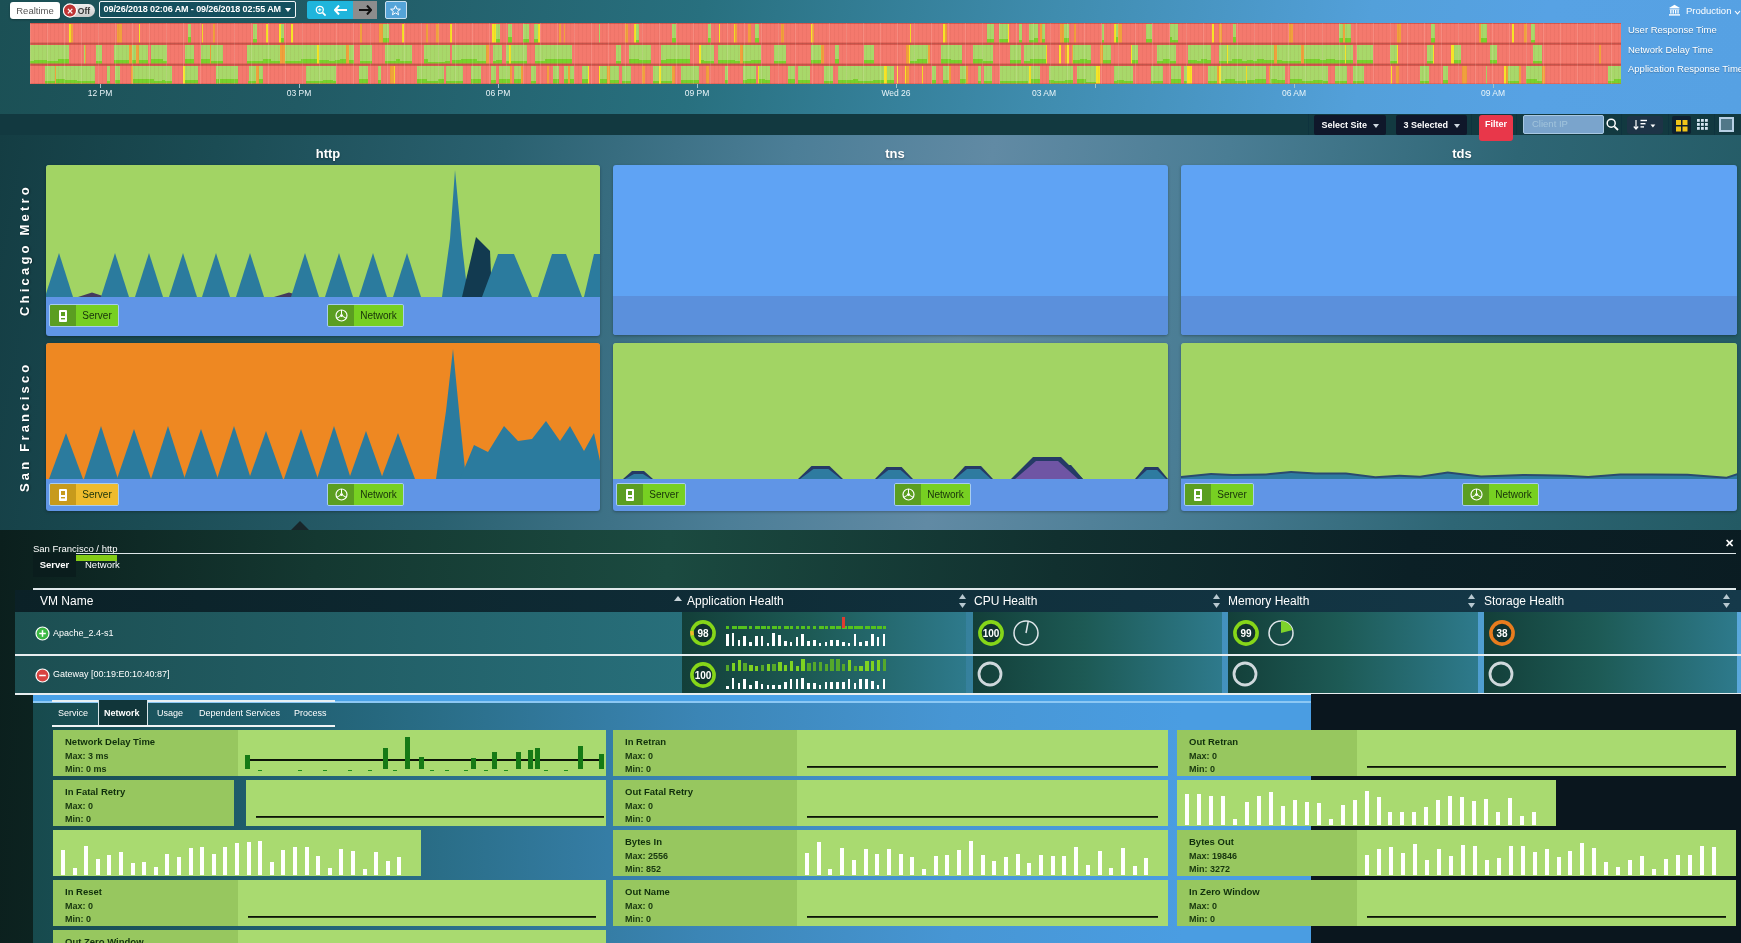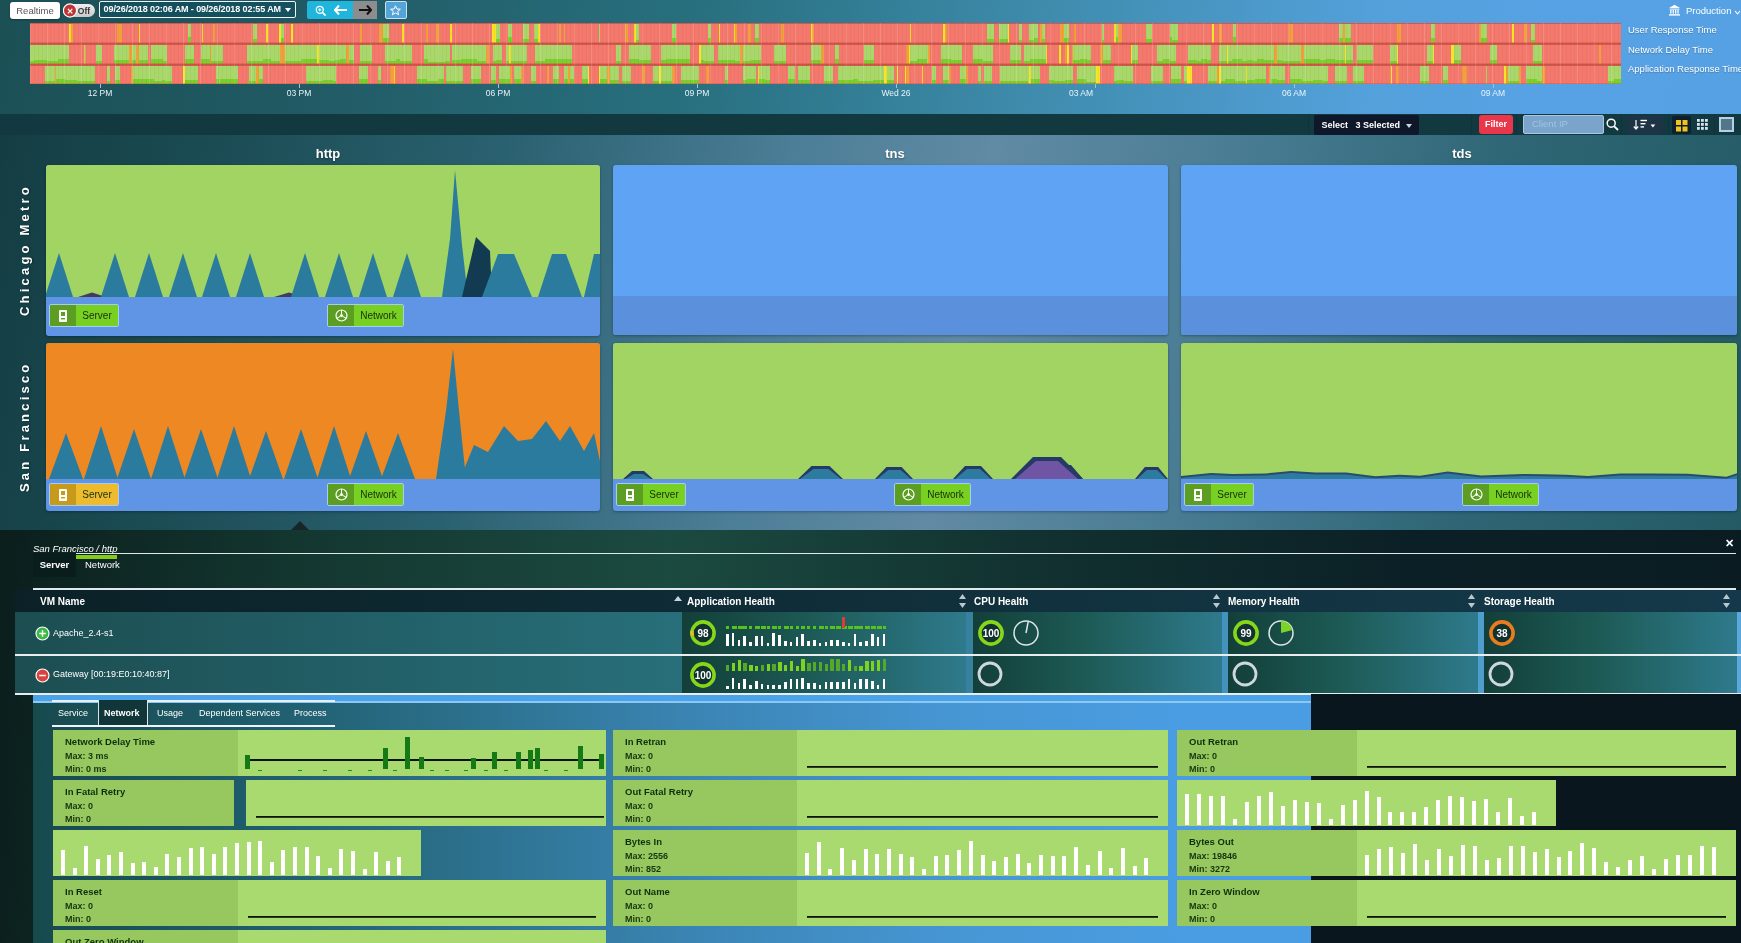--- a/index.html
+++ b/index.html
@@ -8,21 +8,21 @@
 #gridsec{left:0;top:135px;width:1741px;height:395px;background:linear-gradient(100deg,#143d43 0%,#1b4c54 12%,#2a6170 28%,#4c7e97 44%,#618aa4 55%,#4a7d94 68%,#2e6675 84%,#235a64 100%);}
 #uxbar{left:0;top:114px;width:1741px;height:21px;background:linear-gradient(90deg,#0d3034 0%,#174a52 15%,#236175 35%,#30718f 50%,#3c80ac 65%,#4687c0 80%,#4c8cc6 100%);border-top:1px solid #2a5a74;}
 #detail{left:0;top:530px;width:1741px;height:413px;background:linear-gradient(93deg,#0b1f1d 0%,#143831 18%,#1b4a40 38%,#11302f 60%,#0b2026 80%,#0a1c22 100%);}
 .coltitle{position:absolute;top:146px;width:200px;text-align:center;color:#fff;font-weight:bold;font-size:13px;text-shadow:0 1px 2px rgba(0,0,0,.35);}
 .rowlab{position:absolute;left:17px;width:20px;color:#fff;font-weight:bold;font-size:13px;letter-spacing:3.2px;writing-mode:vertical-rl;transform:rotate(180deg);text-align:center;text-shadow:0 1px 2px rgba(0,0,0,.4);}
 .cell{position:absolute;border-radius:3px;overflow:hidden;box-shadow:0 1px 3px rgba(0,0,0,.3);}
 .cellbtn{position:absolute;height:23px;display:flex;border-radius:2px;overflow:hidden;border:1px solid #a8cdf0;}
 .cbi{width:26px;display:flex;align-items:center;justify-content:center;}
 .cbl{font-size:10px;line-height:21px;color:#17320a;text-align:center;}
 .hbtn{position:absolute;height:20px;border-radius:2px;background:#0f172a;color:#fff;font-size:9px;font-weight:bold;line-height:20px;text-align:center;}
-.thc{position:absolute;height:22px;line-height:23px;color:#fff;font-weight:bold;font-size:10px;}
+.thc{position:absolute;height:22px;line-height:23px;color:#fff;font-weight:normal;font-size:12px;}
 .hcell{position:absolute;background:linear-gradient(90deg,#133f39 0%,#1d5a55 45%,#2e7a8c 100%);}
 .mpanel{position:absolute;display:flex;overflow:hidden;}
 .mlab{background:#97c75f;padding:6px 0 0 12px;}
 .mlab .t{font-size:9.5px;font-weight:bold;color:#10300c;margin-bottom:3px;}
 .mlab .mm{font-size:9px;font-weight:bold;color:#16350e;line-height:13px;}
 .mchart{background:#a9da70;position:relative;}
 .mchart svg{position:absolute;left:0;bottom:0;}
 </style></head><body>
 <div id="page">
 <div class="abs" id="hdr"></div>
@@ -859,35 +859,35 @@
 <div class="abs" style="left:70px;top:88px;width:60px;text-align:center;color:#e8f4f8;font-size:8.5px;">12 PM</div>
 <div class="abs" style="left:100px;top:84px;width:1px;height:4px;background:#9fc3cd;"></div>
 <div class="abs" style="left:269px;top:88px;width:60px;text-align:center;color:#e8f4f8;font-size:8.5px;">03 PM</div>
 <div class="abs" style="left:299px;top:84px;width:1px;height:4px;background:#9fc3cd;"></div>
 <div class="abs" style="left:468px;top:88px;width:60px;text-align:center;color:#e8f4f8;font-size:8.5px;">06 PM</div>
 <div class="abs" style="left:498px;top:84px;width:1px;height:4px;background:#9fc3cd;"></div>
 <div class="abs" style="left:667px;top:88px;width:60px;text-align:center;color:#e8f4f8;font-size:8.5px;">09 PM</div>
 <div class="abs" style="left:697px;top:84px;width:1px;height:4px;background:#9fc3cd;"></div>
 <div class="abs" style="left:866px;top:88px;width:60px;text-align:center;color:#e8f4f8;font-size:8.5px;">Wed 26</div>
 <div class="abs" style="left:896px;top:84px;width:1px;height:4px;background:#9fc3cd;"></div>
-<div class="abs" style="left:1051px;top:88px;width:60px;text-align:center;color:#e8f4f8;font-size:8.5px;">03 AM</div>
+<div class="abs" style="left:1014px;top:88px;width:60px;text-align:center;color:#e8f4f8;font-size:8.5px;">03 AM</div>
 <div class="abs" style="left:1095px;top:84px;width:1px;height:4px;background:#9fc3cd;"></div>
 <div class="abs" style="left:1264px;top:88px;width:60px;text-align:center;color:#e8f4f8;font-size:8.5px;">06 AM</div>
 <div class="abs" style="left:1294px;top:84px;width:1px;height:4px;background:#9fc3cd;"></div>
 <div class="abs" style="left:1463px;top:88px;width:60px;text-align:center;color:#e8f4f8;font-size:8.5px;">09 AM</div>
 <div class="abs" style="left:1493px;top:84px;width:1px;height:4px;background:#9fc3cd;"></div>
 <div class="abs" style="left:1308px;top:114px;width:1px;height:21px;background:rgba(10,40,60,.35);"></div>
 <div class="abs" style="left:1471px;top:114px;width:1px;height:21px;background:rgba(10,40,60,.35);"></div>
 <div class="abs" style="left:1516px;top:114px;width:1px;height:21px;background:rgba(10,40,60,.35);"></div>
 <div class="abs" style="left:1621px;top:114px;width:1px;height:21px;background:rgba(10,40,60,.35);"></div>
 <div class="abs" style="left:1668px;top:114px;width:1px;height:21px;background:rgba(10,40,60,.35);"></div>
 <div class="abs" style="left:1714px;top:114px;width:1px;height:21px;background:rgba(10,40,60,.35);"></div>
 <div class="hbtn" style="left:1314px;top:115px;width:72px;">Select Site <span style="display:inline-block;margin-left:3px;width:0;height:0;border-left:3.5px solid transparent;border-right:3.5px solid transparent;border-top:4px solid #cfd8e0;vertical-align:middle;"></span></div>
-<div class="hbtn" style="left:1348px;top:115px;width:71px;text-align:center;">3 Selected <span style="display:inline-block;margin-left:3px;width:0;height:0;border-left:3.5px solid transparent;border-right:3.5px solid transparent;border-top:4px solid #cfd8e0;vertical-align:middle;"></span></div>
-<div class="abs" style="left:1479px;top:115px;width:34px;height:19px;background:#e8374a;border-radius:3px;color:#fff;font-size:9px;font-weight:bold;text-align:center;line-height:19px;">Filter</div>
+<div class="hbtn" style="left:1396px;top:115px;width:71px;text-align:center;">3 Selected <span style="display:inline-block;margin-left:3px;width:0;height:0;border-left:3.5px solid transparent;border-right:3.5px solid transparent;border-top:4px solid #cfd8e0;vertical-align:middle;"></span></div>
+<div class="abs" style="left:1479px;top:115px;width:34px;height:26px;background:#e8374a;border-radius:3px;color:#fff;font-size:9px;font-weight:bold;text-align:center;line-height:19px;">Filter</div>
 <div class="abs" style="left:1523px;top:115px;width:81px;height:19px;background:#7aa4cc;border:1.5px solid #a8c8e2;border-radius:2px;color:#a2c4dc;font-size:9.5px;line-height:16px;padding-left:8px;">Client IP</div>
 <svg class="abs" style="left:1606px;top:118px;" width="13" height="13">
       <circle cx="5.2" cy="5.2" r="4" fill="none" stroke="#fff" stroke-width="1.5"></circle>
       <line x1="8.3" y1="8.3" x2="12" y2="12" stroke="#fff" stroke-width="1.8"></line>
     </svg>
 <div class="abs" style="left:1627px;top:116px;width:36px;height:18px;background:#1d3346;border-radius:3px;"></div>
 <svg class="abs" style="left:1633px;top:119px;" width="24" height="12">
       <path d="M3 1 v8.5 M0.8 7.5 l2.2 2.6 L5.2 7.5" stroke="#fff" stroke-width="1.2" fill="none"></path>
       <rect x="7.5" y="0.8" width="6.5" height="1.4" fill="#fff"></rect>
       <rect x="7.5" y="4" width="5" height="1.4" fill="#fff"></rect>
@@ -1067,21 +1067,21 @@
             <line x1="6.5" y1="1" x2="6.5" y2="5" stroke="#fff" stroke-width="1"></line>
             <line x1="1.7" y1="9.3" x2="5.2" y2="7.4" stroke="#fff" stroke-width="1"></line>
             <line x1="11.3" y1="9.3" x2="7.8" y2="7.4" stroke="#fff" stroke-width="1"></line>
           </svg>
         </span>
         <span class="cbl" style="background:#77d022;width:49px;">Network</span>
       </div>
     </div>
 <div class="abs" style="left:290px;top:521px;width:0;height:0;border-left:10px solid transparent;border-right:10px solid transparent;border-bottom:10px solid #18262a;"></div>
 <div class="abs" id="detail"></div>
-<div class="abs" style="left:33px;top:543px;color:#fff;font-size:9.5px;border-bottom:4px solid #84cc16;padding-bottom:1px;font-style:italic;">San Francisco / http</div>
+<div class="abs" style="left:33px;top:543px;color:#fff;font-size:9.5px;border-bottom:6px solid #84cc16;padding-bottom:1px;">San Francisco / http</div>
 <div class="abs" style="left:1725px;top:537px;color:#fff;font-size:11px;font-weight:bold;">✕</div>
 <div class="abs" style="left:33px;top:552.5px;width:1703px;height:1px;background:#dfe8ea;"></div>
 <div class="abs" style="left:33px;top:553px;width:43px;height:24px;background:#0a1d1d;color:#fff;font-size:9.5px;font-weight:bold;text-align:center;line-height:24px;">Server</div>
 <div class="abs" style="left:85px;top:553px;color:#fff;font-size:9.5px;line-height:24px;">Network</div>
 <div class="abs" style="left:33px;top:588px;width:1703px;height:1.5px;background:#dfe8ea;"></div>
 <div class="abs" style="left:15px;top:590px;width:1726px;height:22px;background:linear-gradient(90deg,#0b2127 0%,#10303c 55%,#15394a 100%);"></div>
 <div class="thc" style="left:40px;top:590px;">VM Name</div>
 <div class="thc" style="left:687px;top:590px;">Application Health</div>
 <div class="thc" style="left:974px;top:590px;">CPU Health</div>
 <div class="thc" style="left:1228px;top:590px;">Memory Health</div>

